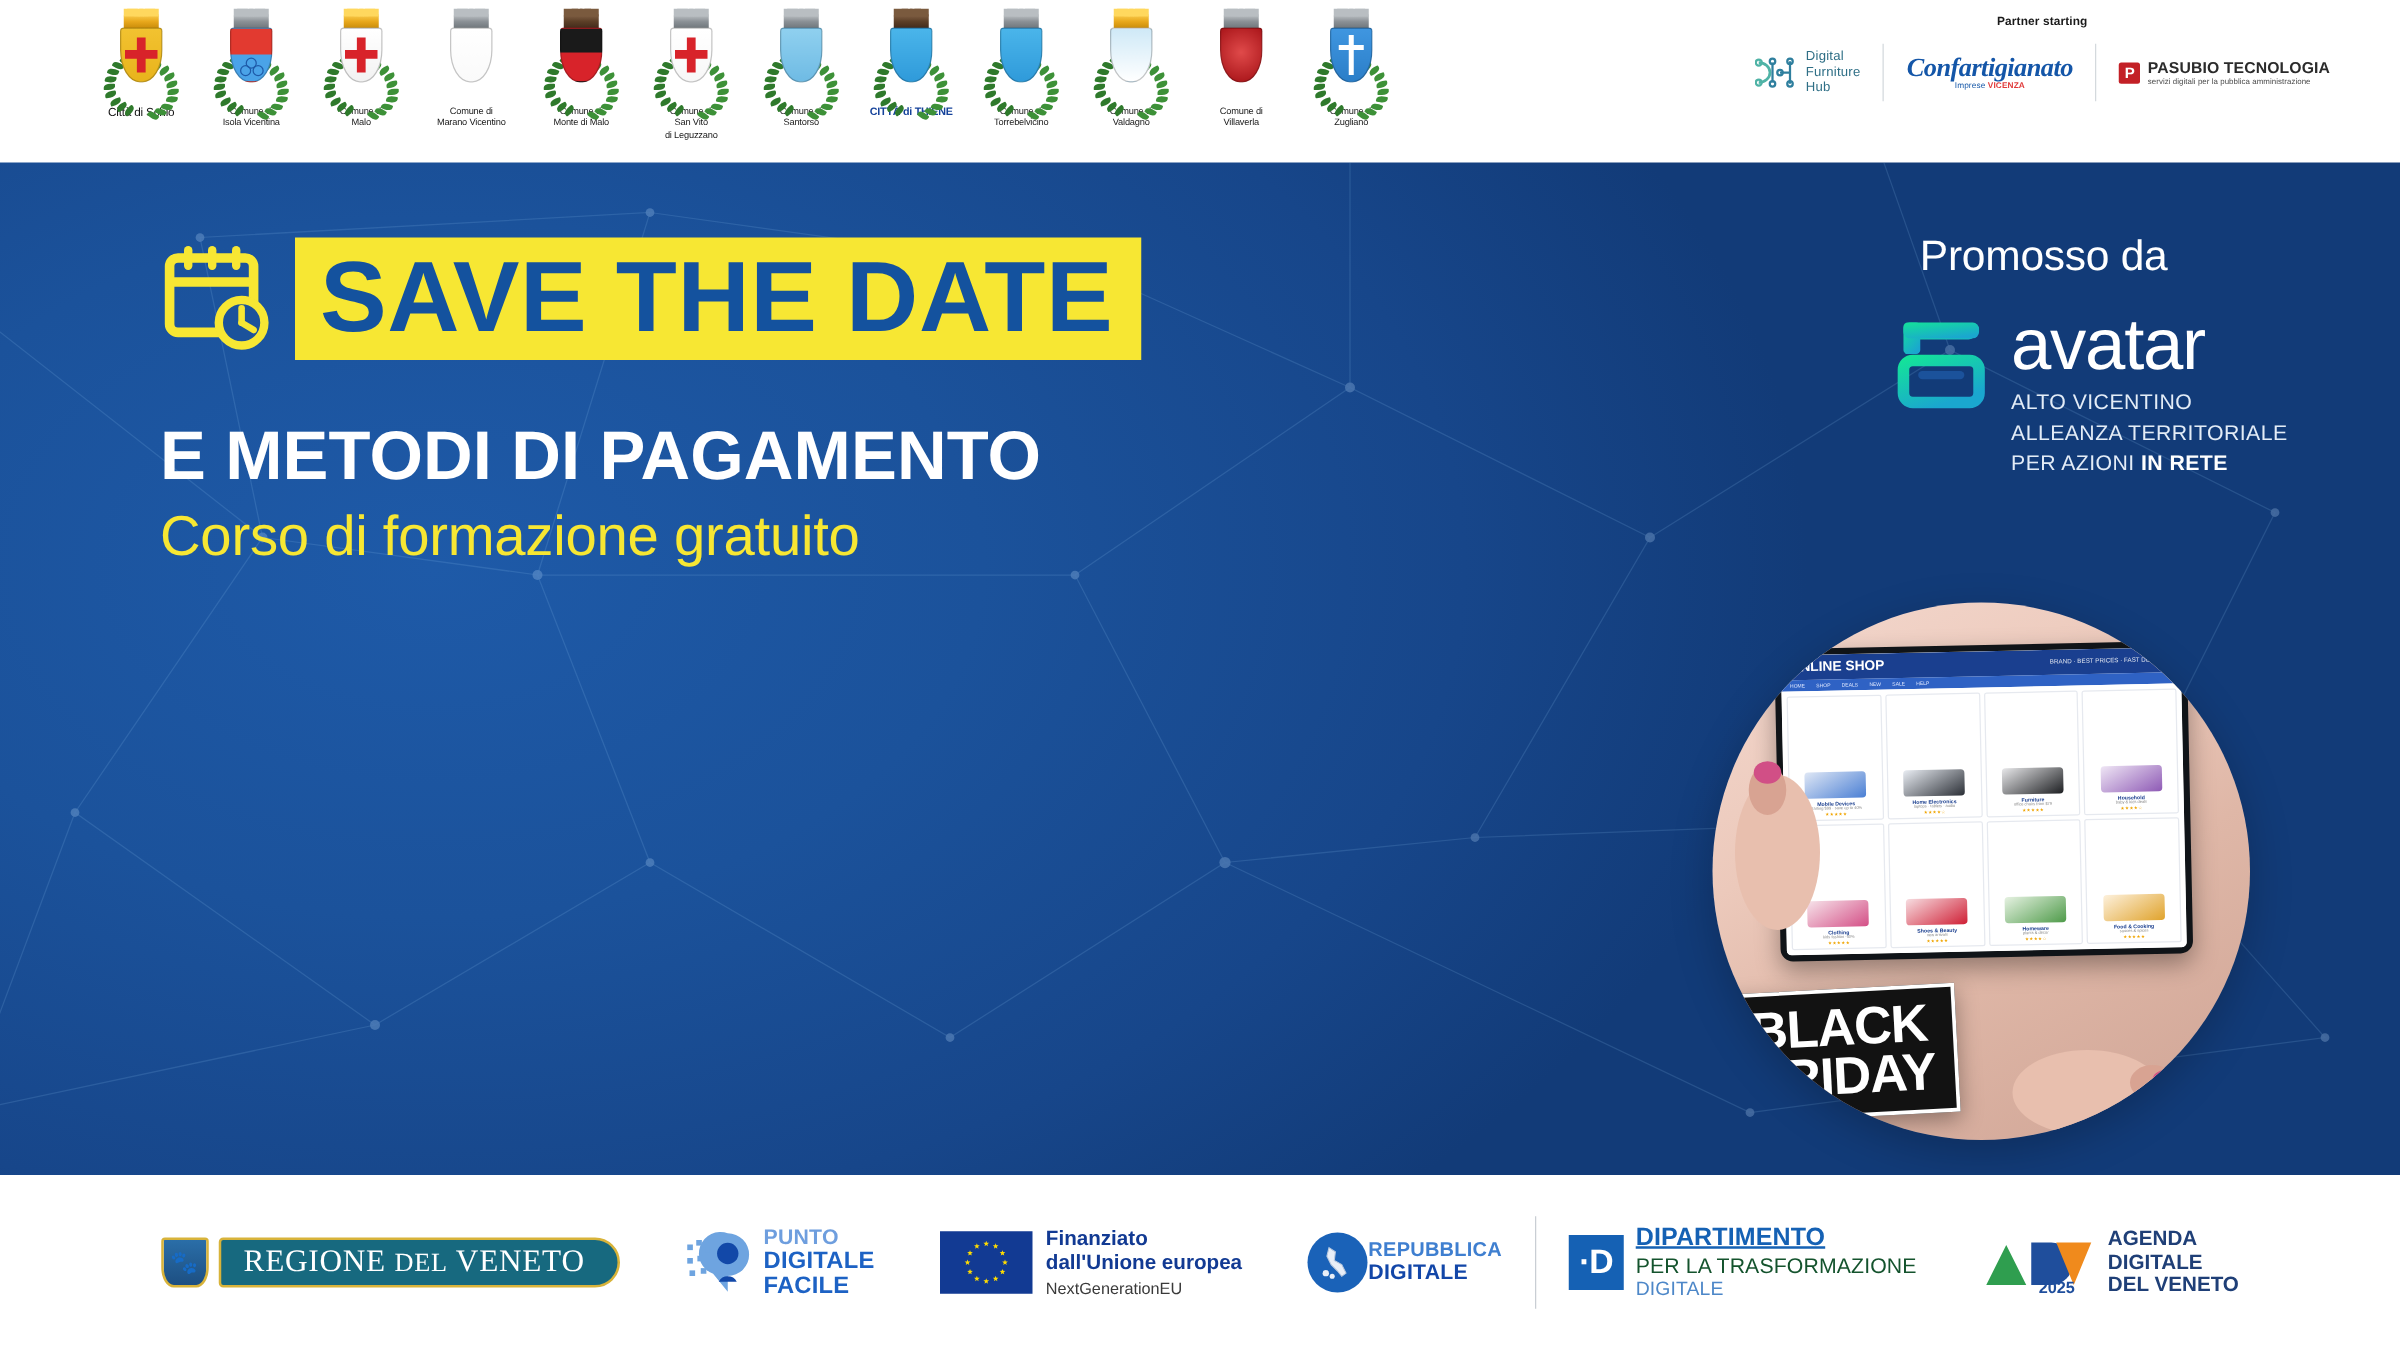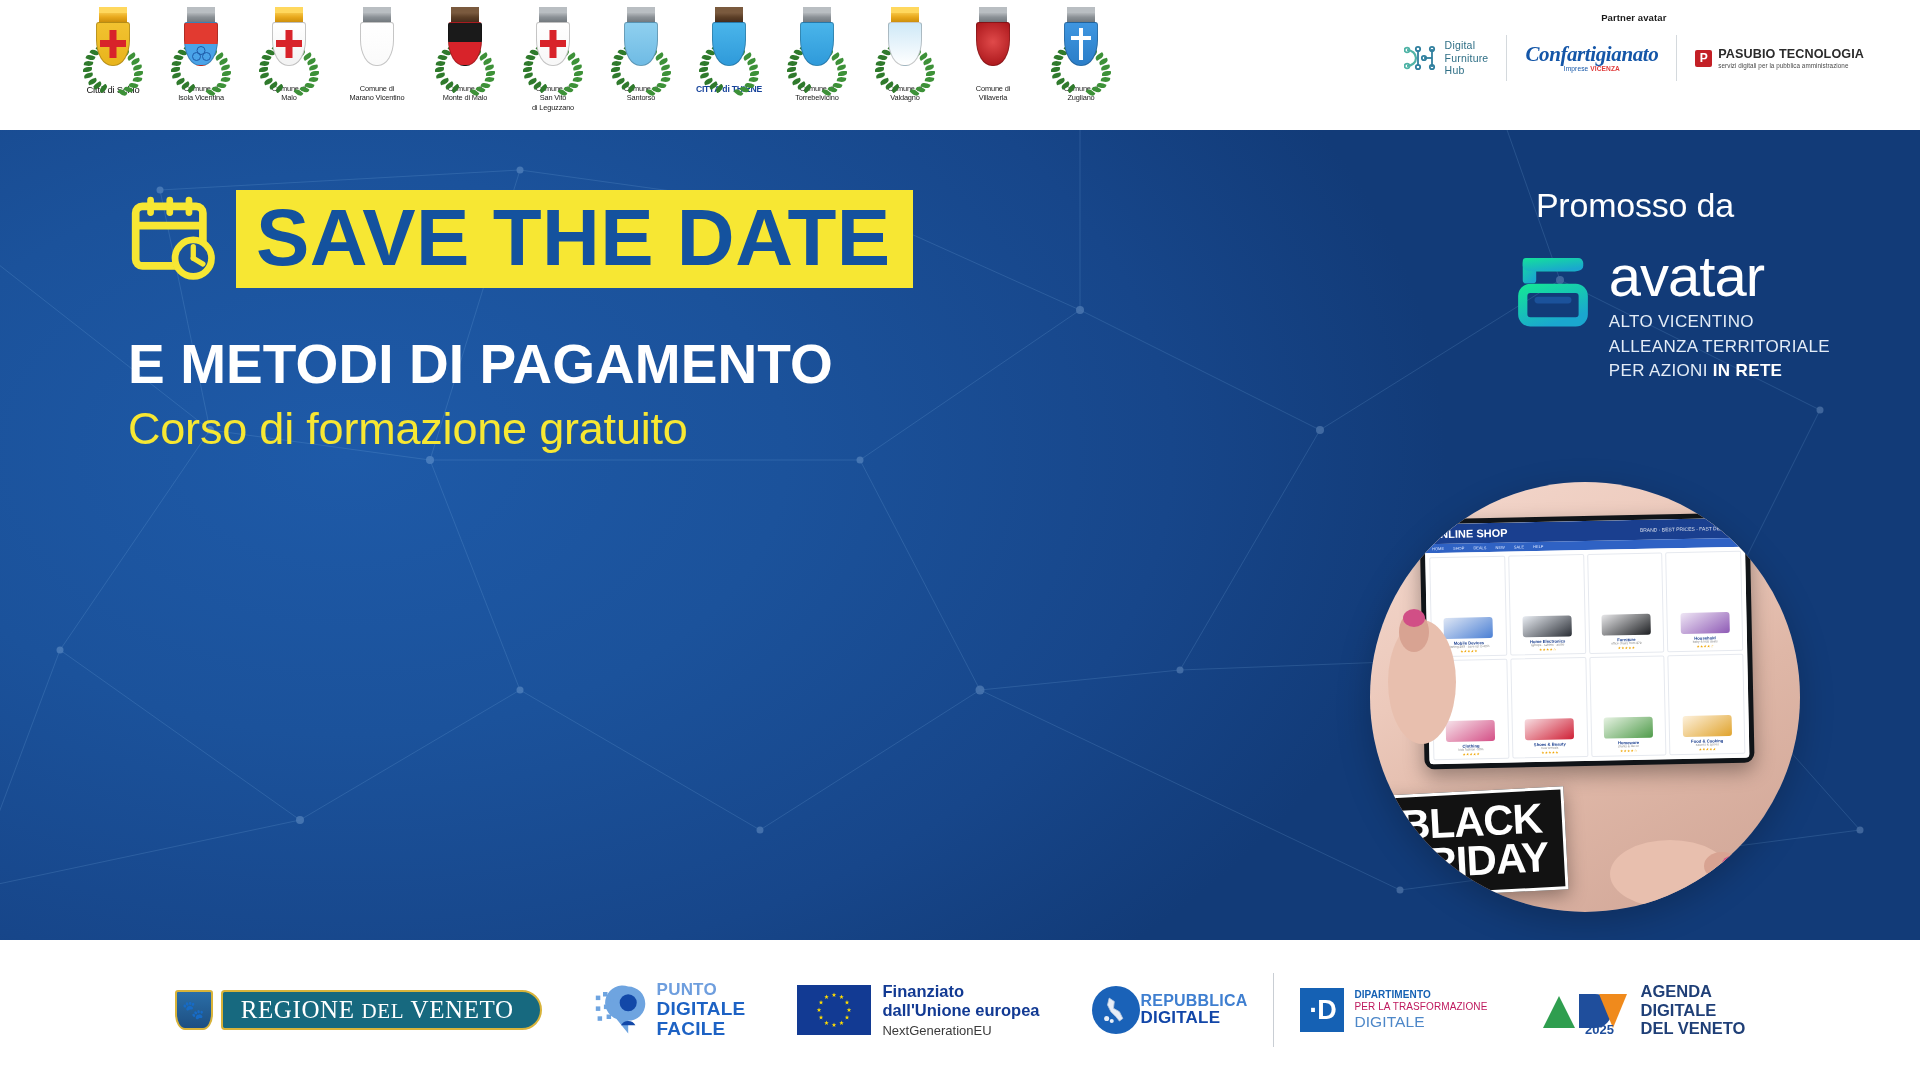--- a/index.html
+++ b/index.html
@@ -253,22 +253,22 @@
                display:flex; align-items:center; justify-content:center; }
   .repd-txt { line-height:1.08; }
   .repd-1 { font-size: 16px; color:#3f7fd0; font-weight:700; letter-spacing:.2px; }
   .repd-2 { font-size: 17px; color:#1246a8; font-weight:800; letter-spacing:.2px; }
 
   .dip { display:flex; align-items:center; gap: 10px; }
   .dip-sq { width: 44px; height: 44px; background:#1561b4; color:#fff;
             display:flex; align-items:center; justify-content:center;
             font-size: 27px; font-weight:800; letter-spacing:-1px; }
   .dip-txt { line-height:1.17; }
-  .dip-1 { font-size: 10px; font-weight:800; color:#1561b4; letter-spacing:.1px; }
-  .dip-2 { font-size: 10px; font-weight:400; color:#be185d; letter-spacing:.1px; }
+  .dip-1 { font-size: 20px; font-weight:800; color:#1561b4; letter-spacing:.1px;text-decoration:underline; }
+  .dip-2 { font-size: 17px; font-weight:400; color:#14532d; letter-spacing:.1px; }
   .dip-3 { font-size: 15.5px; font-weight:400; color:#4d87c8; letter-spacing:.1px; }
 
   .agenda { display:flex; align-items:center; gap: 9px; }
   .agenda-mark { width: 92px; height: 52px; position:relative; }
   .agenda-txt { line-height:1.12; }
   .ag-1 { font-size: 16.5px; font-weight:700; color:#1f3f77; }
   .ag-2 { font-size: 16.5px; font-weight:700; color:#1f3f77; }
   .ag-3 { font-size: 16.5px; font-weight:700; color:#1f3f77; }
 </style>
 </head>
@@ -589,21 +589,21 @@
        <div class="shield" style="background:linear-gradient(#3f96e0,#2b7ec8)"></div>
        <div class="cross-w" style="left:50%;transform:translateX(-50%);top:20px;width:4px;height:32px"></div>
             <div class="cross-w" style="left:50%;transform:translateX(-50%);top:28px;width:20px;height:4px"></div>
      </div>
      <div class="crest-label ">Comune di
 Zugliano</div>
         </div>
       </div>
 
     <div class="partners">
-      <div class="partners-title">Partner avatar</div>
+      <div class="partners-title">Partner starting</div>
       <div class="partners-row">
 
         <div class="partner-cell">
           <div class="dih">
             <svg width="34" height="26" viewBox="0 0 34 26">
               <path d="M3 5 a9 8 0 0 1 0 16" fill="none" stroke="#4fb3a6" stroke-width="2.2"></path>
               <circle cx="3" cy="5" r="2.4" fill="none" stroke="#4fb3a6" stroke-width="1.8"></circle>
               <circle cx="3" cy="21" r="2.4" fill="none" stroke="#4fb3a6" stroke-width="1.8"></circle>
               <line x1="14" y1="5" x2="14" y2="21" stroke="#2f7f9e" stroke-width="1.8"></line>
               <circle cx="14" cy="4" r="2.2" fill="none" stroke="#2f7f9e" stroke-width="1.8"></circle>

